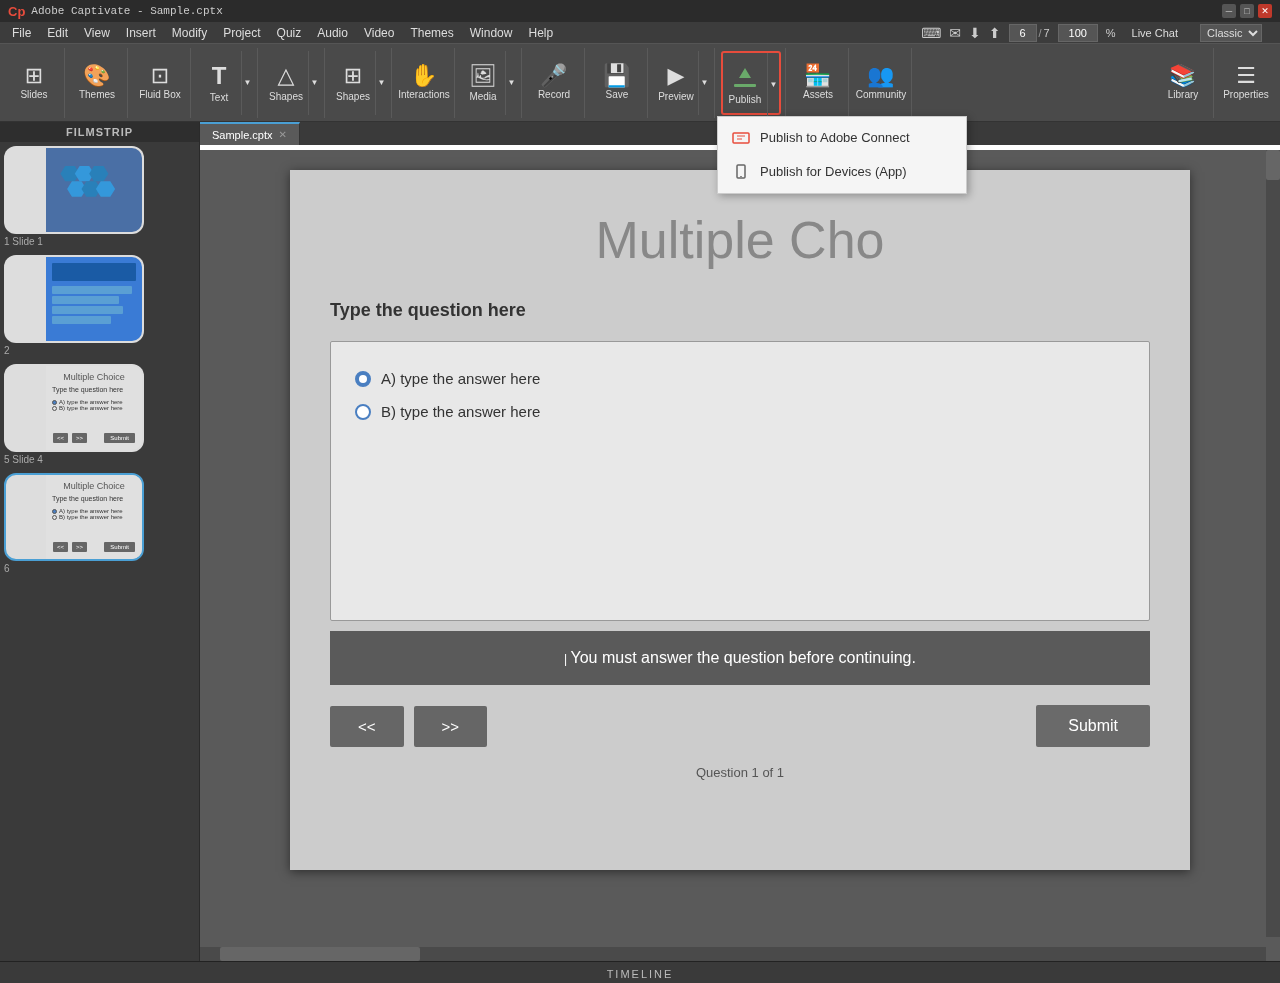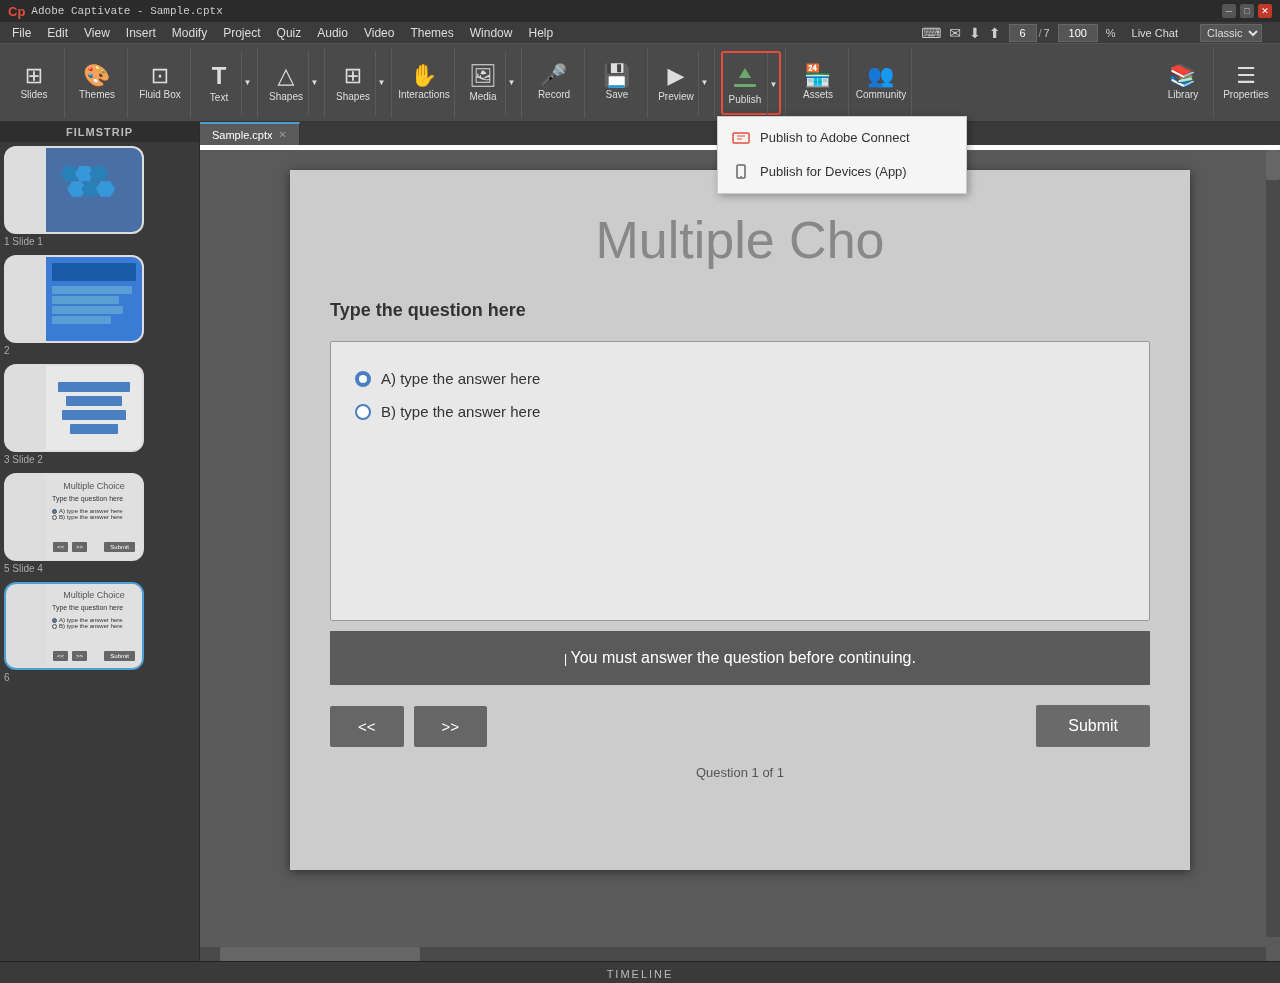--- a/index.html
+++ b/index.html
@@ -351,31 +351,20 @@
               <div class="slide2-row" style="width:95%;"></div>
               <div class="slide2-row" style="width:80%;"></div>
               <div class="slide2-row" style="width:85%;"></div>
               <div class="slide2-row" style="width:70%;"></div>
             </div>
           </div>
         </div>
         <div class="slide-thumb-label">2</div>
       </div>
 
-      <div class="slide-thumb">
-        <div class="slide-thumb-img">
-          <div class="slide3-bg">
-            <div class="slide3-bar" style="width:90%;"></div>
-            <div class="slide3-bar" style="width:70%;"></div>
-            <div class="slide3-bar" style="width:80%;"></div>
-            <div class="slide3-bar" style="width:60%;"></div>
-          </div>
-        </div>
-        <div class="slide-thumb-label">3 Slide 2</div>
-      </div>
 
 
       <div class="slide-thumb">
         <div class="slide-thumb-img">
           <div class="slide5-bg">
             <div class="slide5-title">Multiple Choice</div>
             <div class="slide5-content">
               <div class="slide5-q">Type the question here</div>
               <div style="margin-top:4px;">
                 <div class="slide5-opt">

